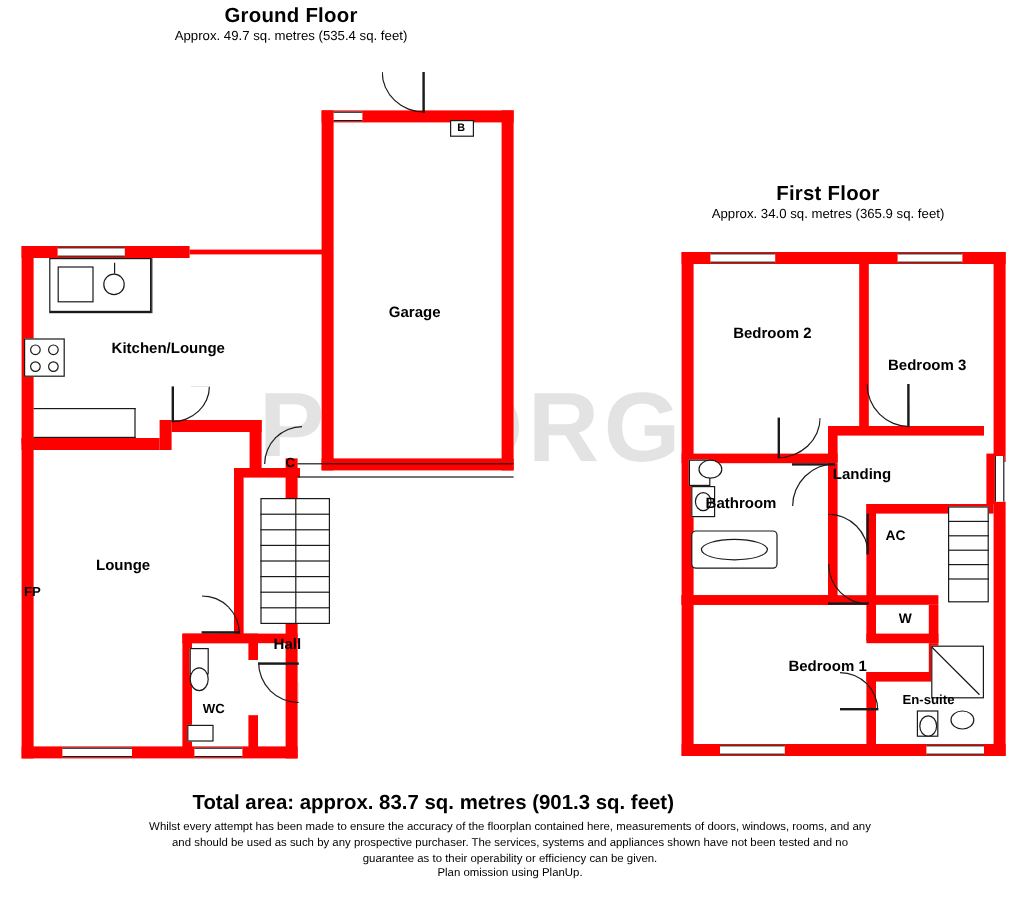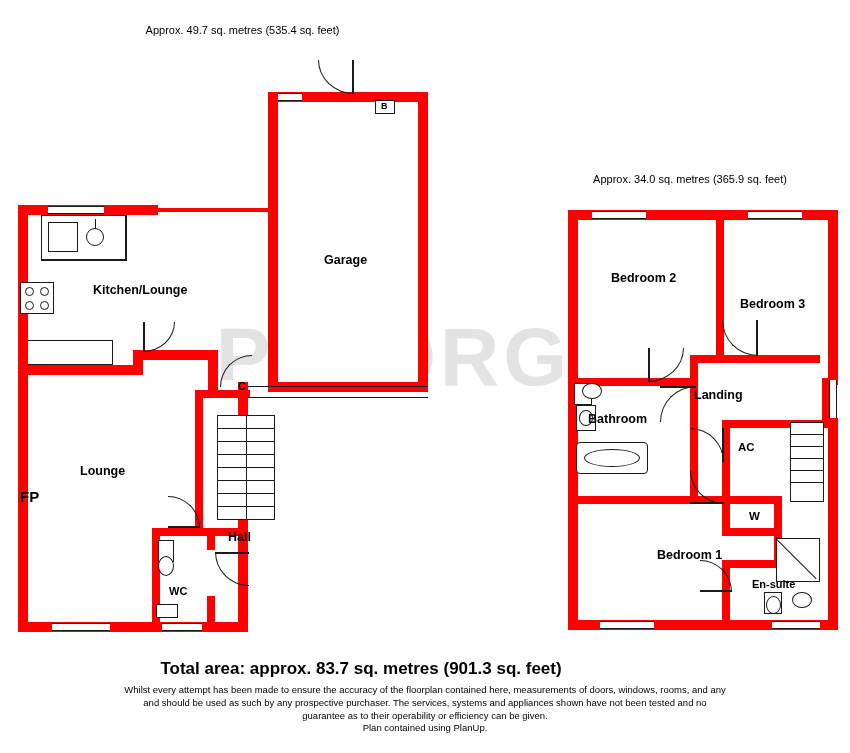--- a/index.html
+++ b/index.html
@@ -182,22 +182,24 @@
     line-height: 12.8px;
   }
 </style>
 </head>
 <body>
 
 <div class="stage">
 
   <div class="watermark">AP MORGAN</div>
 
+  <div class="plan-title abs" style="left:60px; top:3px; width:365px;">Ground Floor</div>
   <div class="plan-sub abs" style="left:60px; top:24px; width:365px;">Approx. 49.7 sq. metres (535.4 sq. feet)</div>
 
+  <div class="plan-title abs" style="left:540px; top:152px; width:300px;">First Floor</div>
   <div class="plan-sub abs" style="left:520px; top:173px; width:340px;">Approx. 34.0 sq. metres (365.9 sq. feet)</div>
 
   <div class="abs" style="left:0; top:0; width:470px; height:660px;">
 
     <div class="room-fill" style="left:268px; top:92px; width:160px; height:300px;"></div>
     <div class="room-fill" style="left:18px; top:205px; width:200px; height:175px;"></div>
     <div class="room-fill" style="left:18px; top:380px; width:200px; height:252px;"></div>
     <div class="room-fill" style="left:150px; top:380px; width:280px; height:252px;"></div>
 
     <div class="wall" style="left:268px; top:92px; width:10px; height:300px;"></div>
@@ -277,21 +279,21 @@
     <div class="stair-step" style="left:217px; top:428px; width:58px; height:1px;"></div>
     <div class="stair-step" style="left:217px; top:441px; width:58px; height:1px;"></div>
     <div class="stair-step" style="left:217px; top:454px; width:58px; height:1px;"></div>
     <div class="stair-step" style="left:217px; top:467px; width:58px; height:1px;"></div>
     <div class="stair-step" style="left:217px; top:480px; width:58px; height:1px;"></div>
     <div class="stair-step" style="left:217px; top:493px; width:58px; height:1px;"></div>
     <div class="stair-step" style="left:217px; top:506px; width:58px; height:1px;"></div>
     <div class="fx-line" style="left:246px; top:415px; width:1px; height:105px;"></div>
 
     <div class="room-label" style="left:80px; top:464px;">Lounge</div>
-    <div class="tiny-label" style="left:20px; top:488px; font-size:15px;">FP</div>
+    <div class="tiny-label" style="left:20px; top:488px; font-size:11px;">FP</div>
 
     <div class="door-arc" style="left:168px; top:496px; width:32px; height:32px; border-radius:0 100% 0 0; border-bottom:none; border-left:none;"></div>
     <div class="door-leaf" style="left:168px; top:526px; width:32px; height:2px;"></div>
 
     <div class="room-label" style="left:228px; top:530px;">Hall</div>
 
     <div class="room-label small" style="left:169px; top:585px;">WC</div>
     <div class="fx" style="left:158px; top:540px; width:16px; height:22px;"></div>
     <div class="fx-oval" style="left:158px; top:556px; width:16px; height:20px;"></div>
     <div class="fx" style="left:156px; top:604px; width:22px; height:14px;"></div>
@@ -388,16 +390,16 @@
     <div class="stair-step" style="left:790px; top:458px; width:34px; height:1px;"></div>
     <div class="stair-step" style="left:790px; top:470px; width:34px; height:1px;"></div>
     <div class="stair-step" style="left:790px; top:482px; width:34px; height:1px;"></div>
   </div>
 
   <div class="total-area">Total area: approx. 83.7 sq. metres (901.3 sq. feet)</div>
   <div class="disclaimer">
     <div>Whilst every attempt has been made to ensure the accuracy of the floorplan contained here, measurements of doors, windows, rooms, and any</div>
     <div>and should be used as such by any prospective purchaser. The services, systems and appliances shown have not been tested and no</div>
     <div>guarantee as to their operability or efficiency can be given.</div>
-    <div>Plan contained using PlanUp.</div>
+    <div>Plan omission using PlanUp.</div>
   </div>
 
 </div>
 
 </body></html>

